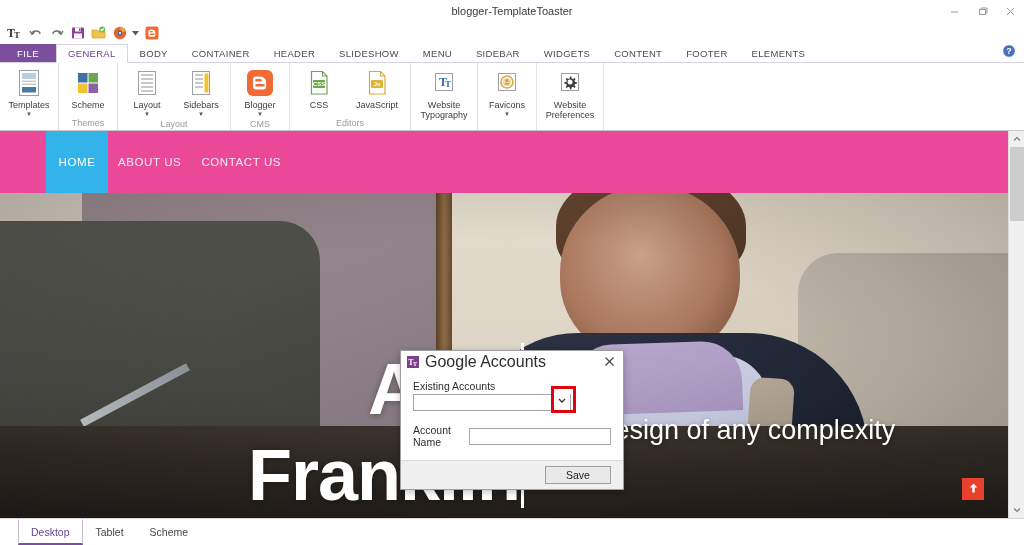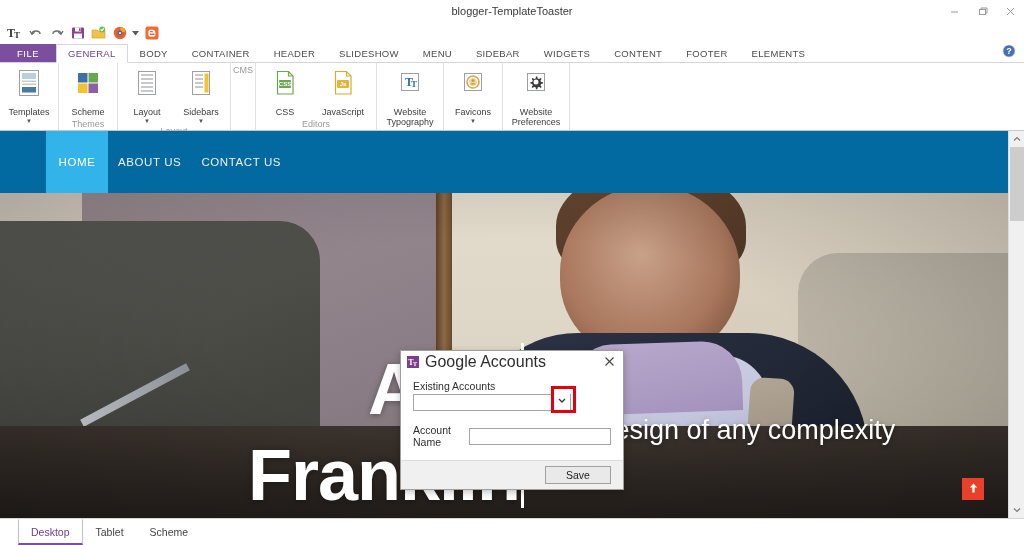--- a/index.html
+++ b/index.html
@@ -104,21 +104,21 @@
   .rbtn {
     width: 54px;
     display: flex; flex-direction: column; align-items: center;
     padding: 2px 1px 0 1px;
     cursor: default;
   }
   .rbtn.wide { width: 62px; }
   .rbtn .glyph { height: 30px; display: flex; align-items: center; justify-content: center; }
   .rbtn .lbl {
     font-size: 9px; color: #3d3d3d; text-align: center; line-height: 10px;
-    margin-top: 9px; white-space: pre-line;
+    margin-top: 2px; white-space: pre-line;
   }
   .rbtn .dd { font-size: 6px; color: #555; line-height: 6px; margin-top: 1px; }
   .ribbon .tailspace { flex: 1; }
 
   
   .canvas-wrap {
     flex: 1; position: relative; display: flex;
     background: #ffffff;
     overflow: hidden;
   }
@@ -126,21 +126,21 @@
     position: relative;
     width: 1008px;
     height: 100%;
     overflow: hidden;
     background: #2b2b2b;
   }
   
   .sitenav {
     position: absolute; top: 0; left: 0; right: 0;
     height: 62px;
-    background: #0369a1;
+    background: #ec4899;
     display: flex; align-items: stretch;
     z-index: 4;
   }
   .sitenav .navpad { width: 46px; }
   .navitem {
     display: flex; align-items: center; justify-content: center;
     font-size: 11.5px; color: #f0f0f0; letter-spacing: .6px;
     padding: 0 10px;
   }
   .navitem.active { background: #32b4ea; color: #ffffff; width: 62px; padding: 0; }
@@ -432,20 +432,34 @@
             </svg>
           </span>
           <span class="lbl">Sidebars</span>
           <span class="dd">▼</span>
         </div>
       </div>
       <div class="rgroup-label">Layout</div>
     </div>
 
     <div class="rgroup">
+      <div class="rgroup-items">
+        <div class="rbtn">
+          <span class="glyph">
+            <svg width="30" height="30" viewBox="0 0 30 30">
+              <rect x="2" y="2" width="26" height="26" rx="6" fill="#f06a35"></rect>
+              <path d="M11 8.5 h4.5 a5.6 5.6 0 0 1 5.6 5.6 v4.3 a3 3 0 0 1 -3 3 H11 a3 3 0 0 1 -3 -3 v-6.9 a3 3 0 0 1 3 -3 Z" fill="#ffffff"></path>
+              <rect x="10.3" y="11" width="6.4" height="2.6" rx="1.3" fill="#f06a35"></rect>
+              <rect x="10.3" y="16" width="9.4" height="2.6" rx="1.3" fill="#f06a35"></rect>
+            </svg>
+          </span>
+          <span class="lbl">Blogger</span>
+          <span class="dd">▼</span>
+        </div>
+      </div>
       <div class="rgroup-label">CMS</div>
     </div>
 
     <div class="rgroup">
       <div class="rgroup-items">
         <div class="rbtn">
           <span class="glyph">
             <svg width="26" height="28" viewBox="0 0 26 28">
               <path d="M5.5 2.5 h11 l4.5 4.5 v18 h-15.5 Z" fill="#ffffff" stroke="#6aa84f" stroke-width="1.2"></path>
               <path d="M16.5 2.5 v4.5 h4.5" fill="none" stroke="#6aa84f" stroke-width="1.2"></path>

